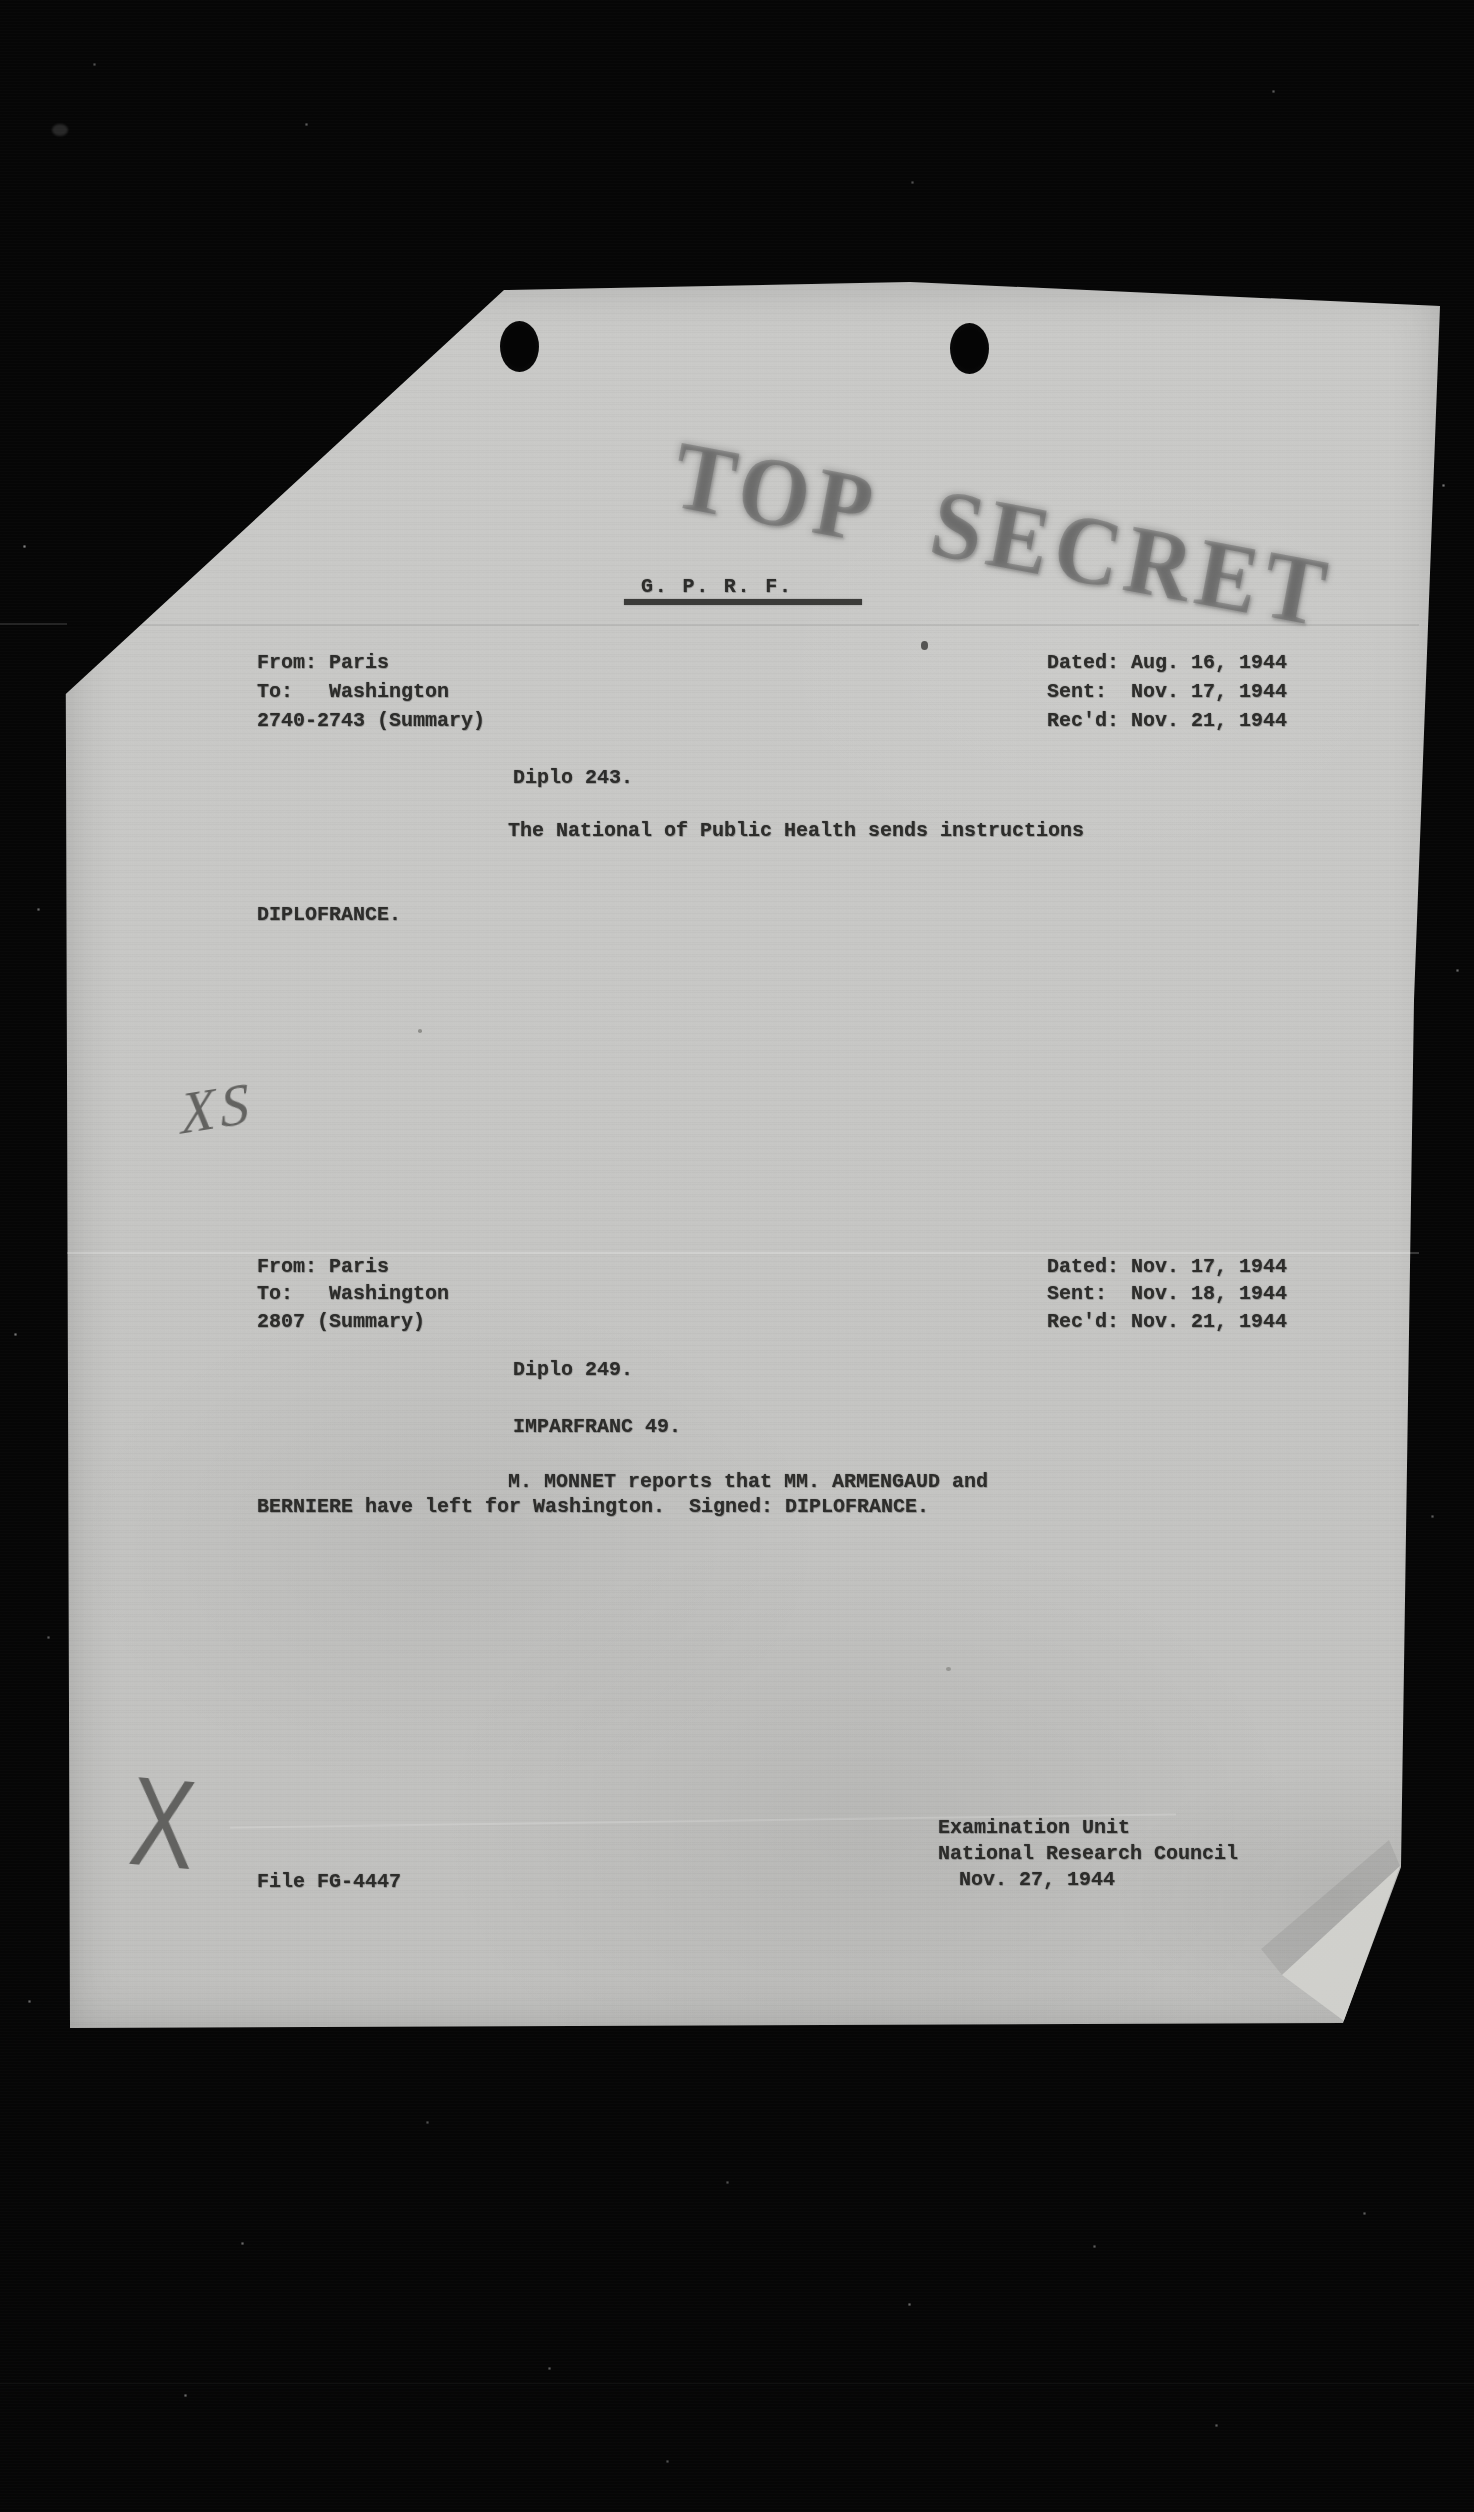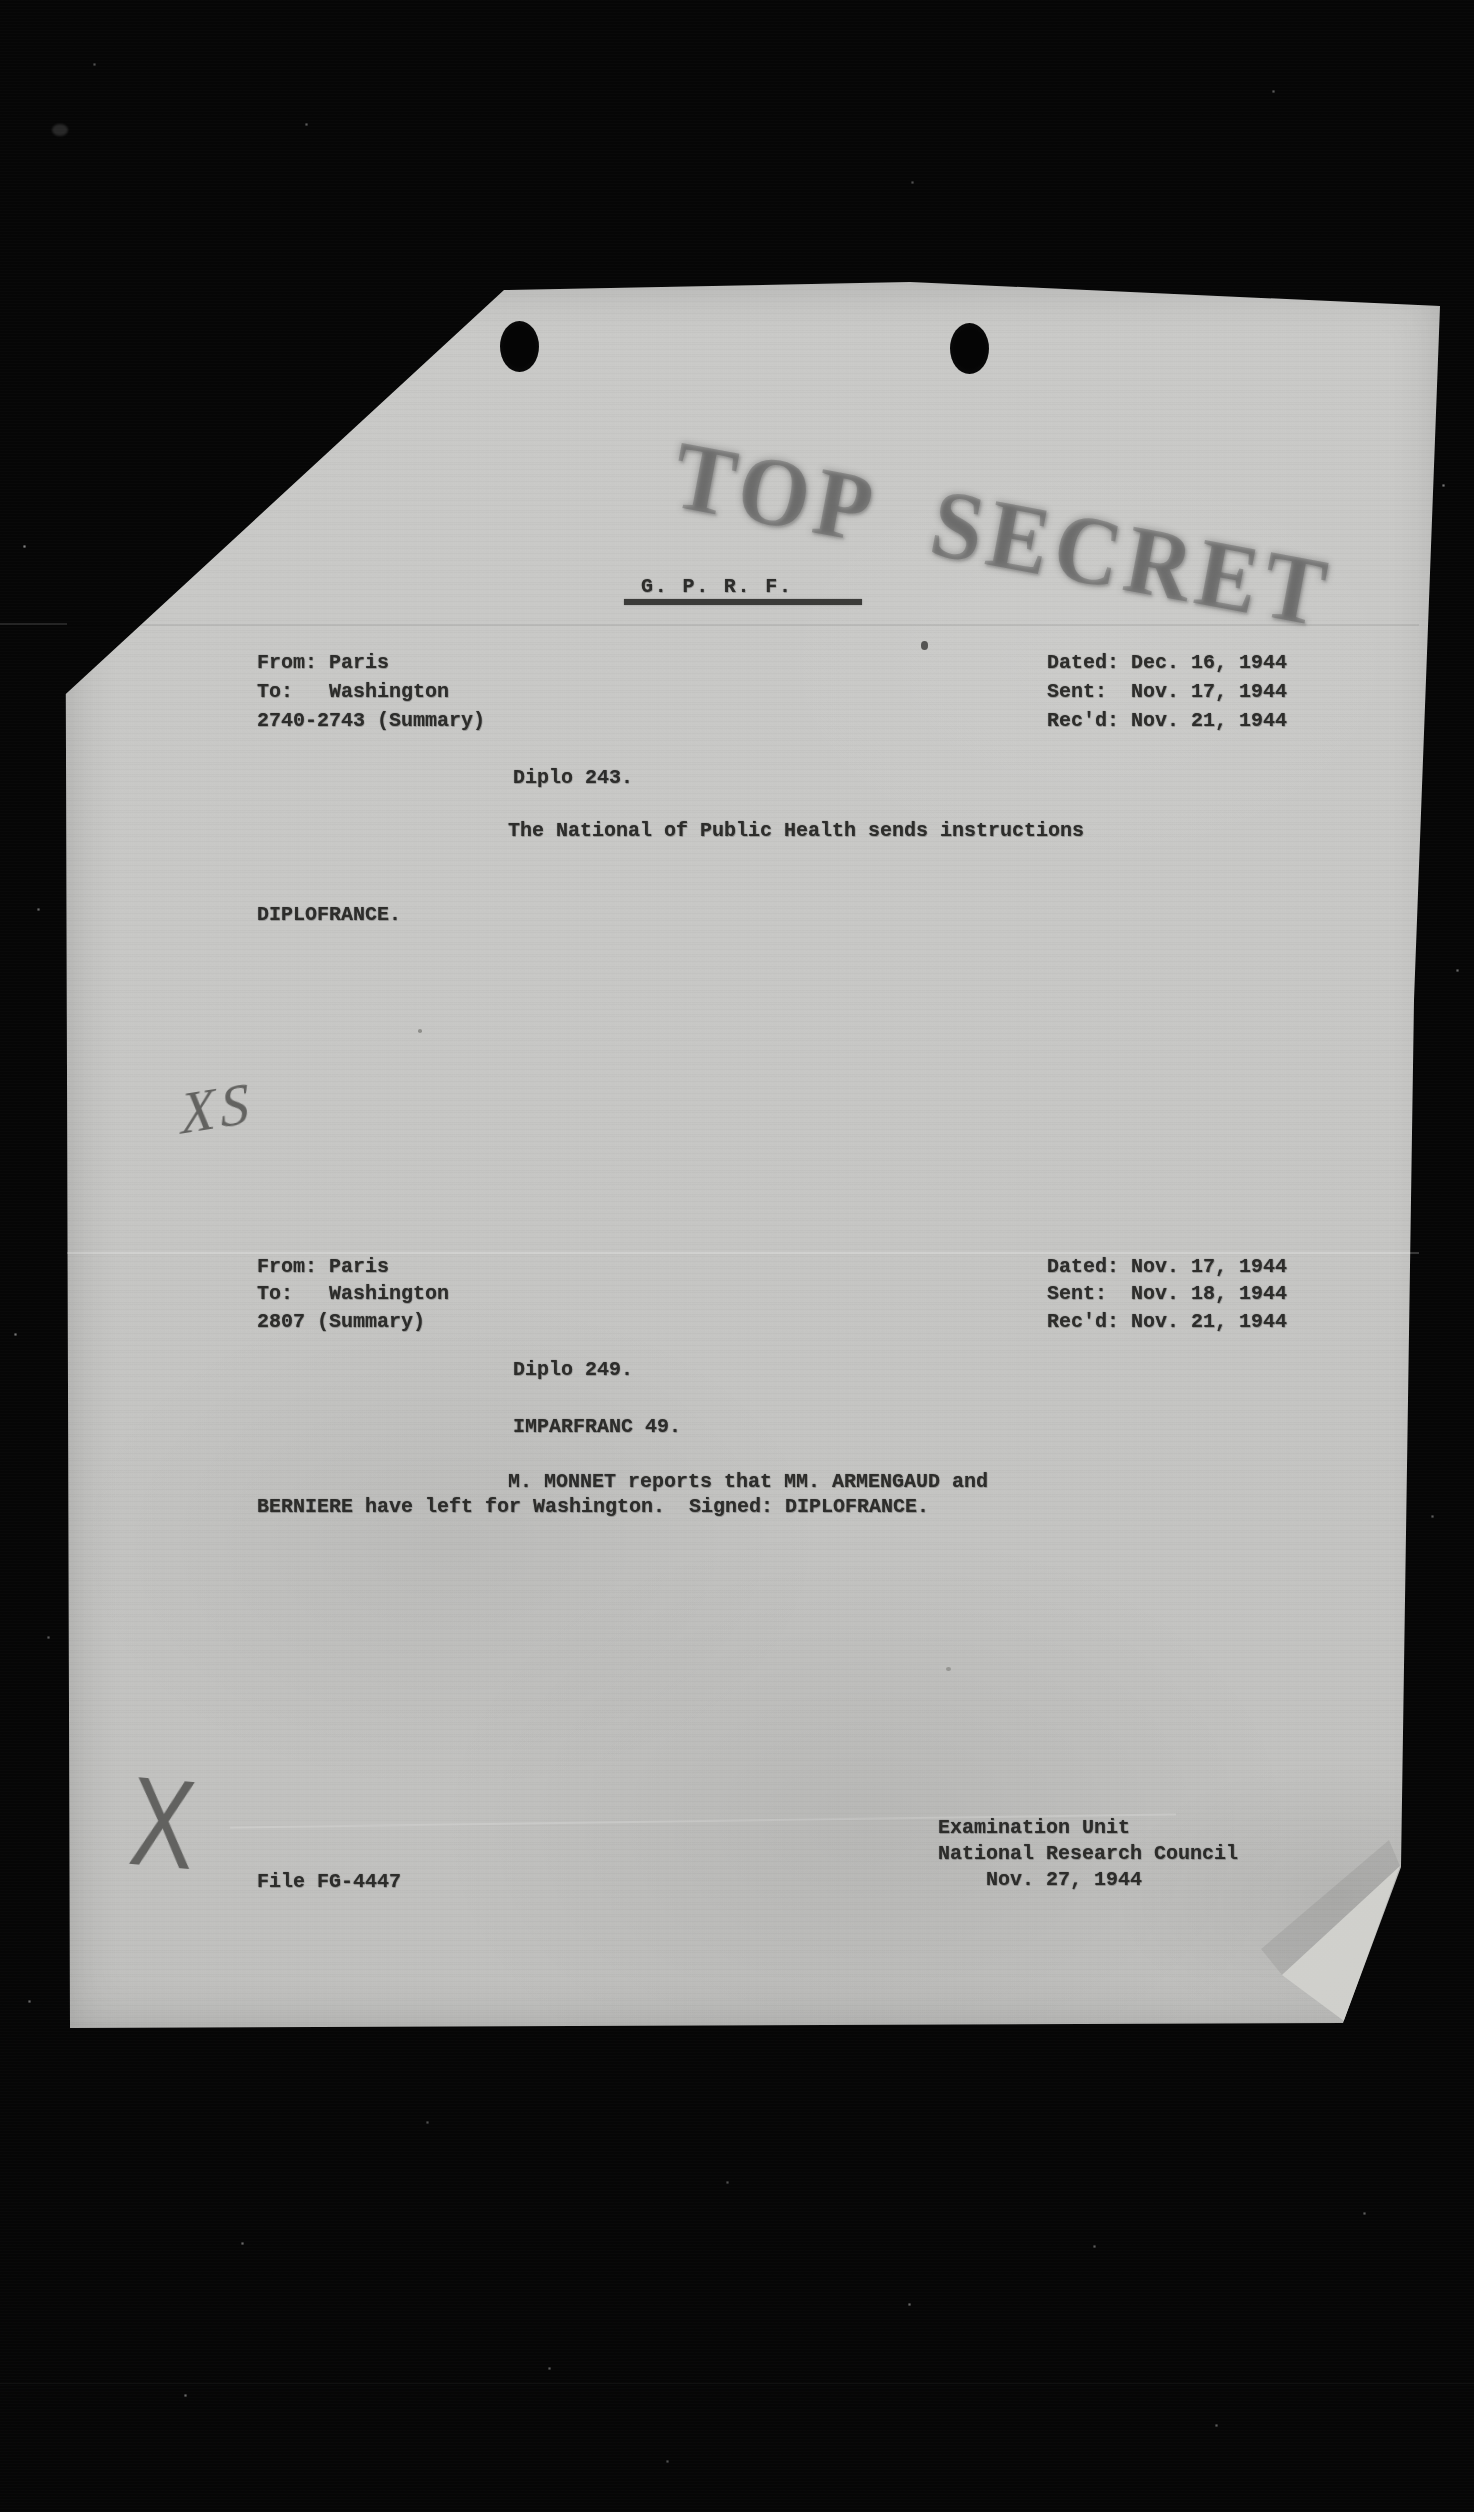--- a/index.html
+++ b/index.html
@@ -148,21 +148,21 @@
 
     <div class="hole" style="left:439px; top:45px;"></div>
     <div class="hole" style="left:889px; top:47px;"></div>
 
     <div class="mono" style="left:580px; top:296px; letter-spacing:1.8px;">G. P. R. F.</div>
     <div id="heading-underline"></div>
 
     <div class="mono" style="left:196px; top:372px;">From: Paris</div>
     <div class="mono" style="left:196px; top:401px;">To:   Washington</div>
     <div class="mono" style="left:196px; top:430px;">2740-2743 (Summary)</div>
-    <div class="mono" style="left:986px; top:372px;">Dated: Dec. 16, 1944</div>
+    <div class="mono" style="left:986px; top:372px;">Dated: Aug. 16, 1944</div>
     <div class="mono" style="left:986px; top:401px;">Sent:  Nov. 17, 1944</div>
     <div class="mono" style="left:986px; top:430px;">Rec'd: Nov. 21, 1944</div>
 
     <div class="mono" style="left:452px; top:487px;">Diplo 243.</div>
     <div class="mono" style="left:447px; top:540px;">The National of Public Health sends instructions</div>
     <div class="mono" style="left:196px; top:624px;">DIPLOFRANCE.</div>
 
     <div class="pencil" id="pencil-xs">XS</div>
 
     <div class="mono" style="left:196px; top:976px;">From: Paris</div>
@@ -175,21 +175,21 @@
     <div class="mono" style="left:452px; top:1079px;">Diplo 249.</div>
     <div class="mono" style="left:452px; top:1136px;">IMPARFRANC 49.</div>
     <div class="mono" style="left:196px; top:1216px;">BERNIERE have left for Washington.  Signed: DIPLOFRANCE.</div>
     <div class="mono" style="left:447px; top:1191px;">M. MONNET reports that MM. ARMENGAUD and</div>
 
     <div class="pencil" id="pencil-x">X</div>
 
     <div class="mono" style="left:196px; top:1591px;">File FG-4447</div>
     <div class="mono" style="left:877px; top:1537px;">Examination Unit</div>
     <div class="mono" style="left:877px; top:1563px;">National Research Council</div>
-    <div class="mono" style="left:925px; top:1589px;">Nov. 27, 1944</div>
+    <div class="mono" style="left:898px; top:1589px;">Nov. 27, 1944</div>
 
     <div id="fold-shadow"></div>
     <div id="fold"></div>
   </div>
 
   <div class="streak" id="streak-dark1"></div>
   <div class="streak" id="streak-glow1"></div>
   <div class="streak" id="streak-white1"></div>
   <div class="streak" id="streak-white2"></div>
   <div class="streak" id="streak-white3"></div>

